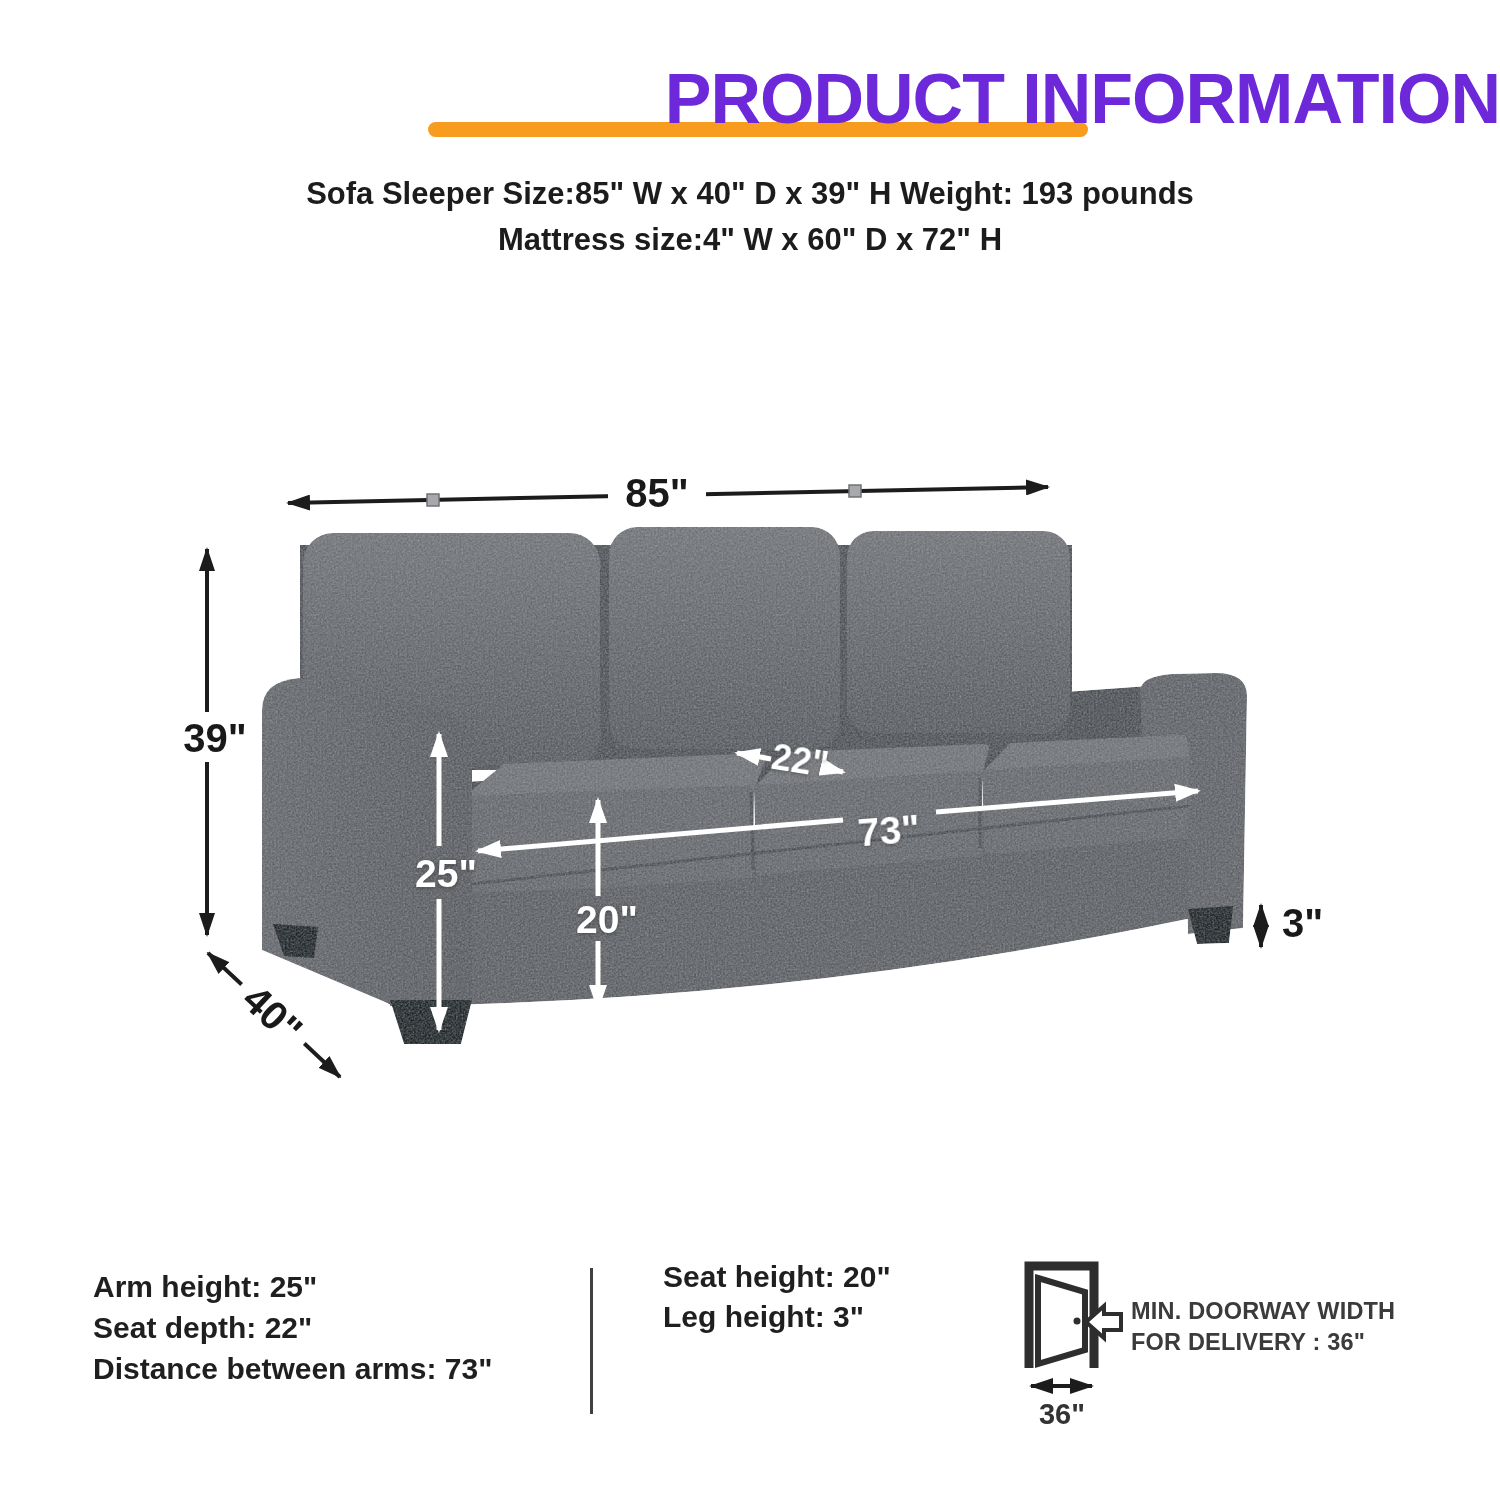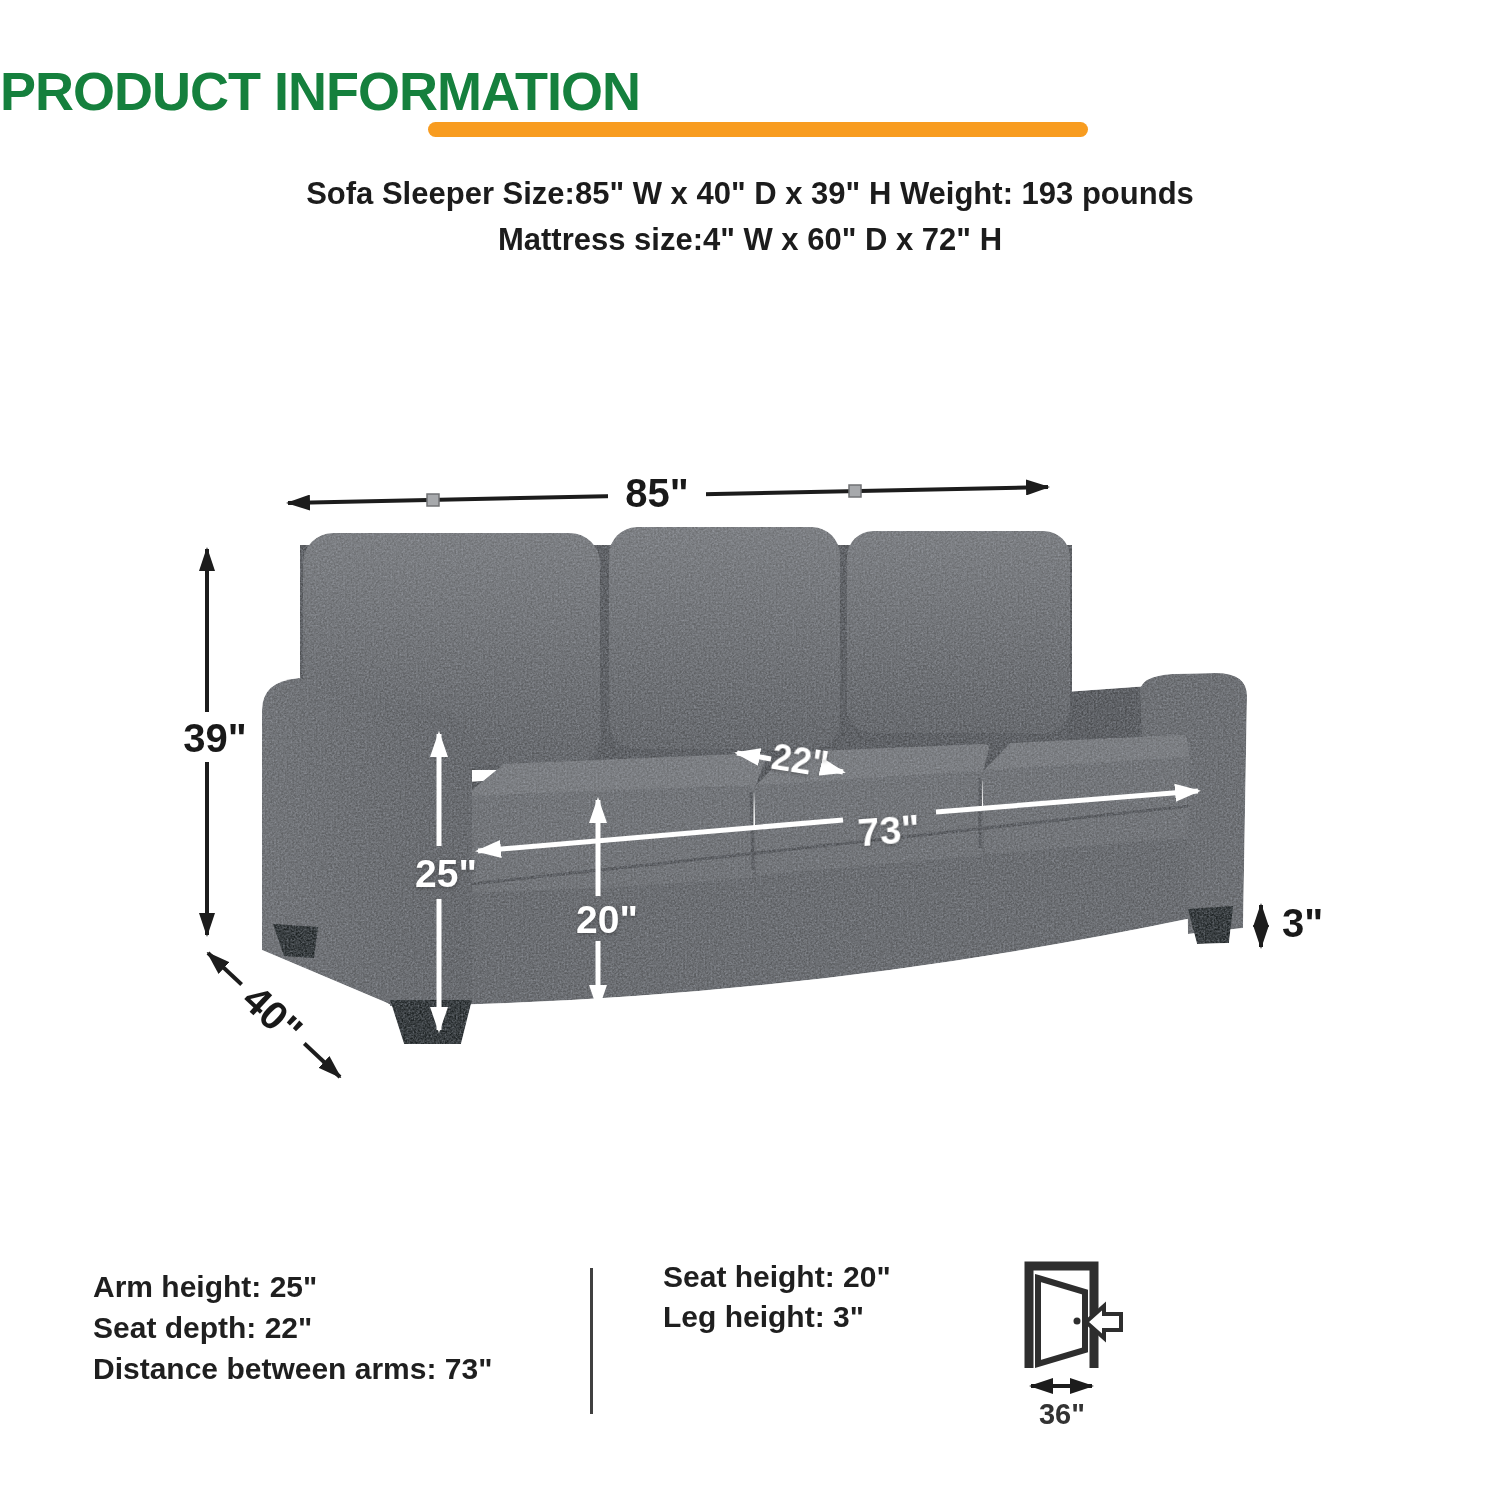--- a/index.html
+++ b/index.html
@@ -1,21 +1,21 @@
 <!DOCTYPE html>
 <html><head>
 <meta charset="utf-8">
 <style>
   html,body{margin:0;padding:0;background:#fff;}
   .canvas{position:relative;width:1500px;height:1500px;background:#ffffff;overflow:hidden;
           font-family:"Liberation Sans","DejaVu Sans",sans-serif;color:#1d1d1d;}
   
-  .page-title{position:absolute;top:64px;left:0;width:100%;text-align:left;
-              font-size:54px;font-weight:800;letter-spacing:-1px;line-height:1;
-              color:#15803d;z-index:2;}
+  .page-title{position:absolute;top:64px;left:0;width:100%;text-align:right;
+              font-size:70px;font-weight:800;letter-spacing:-1px;line-height:1;
+              color:#6d28d9;z-index:2;}
   .title-bar{position:absolute;top:122px;left:50%;transform:translateX(calc(-50% + 8px));
              width:660px;height:15px;border-radius:8px;z-index:1;}
   .sub{position:absolute;width:100%;text-align:center;font-weight:bold;color:#1c1c1c;z-index:2;}
   .sub1{top:176px;font-size:31px;}
   .sub2{top:222px;font-size:31px;}
   
   .diagram{position:absolute;left:0;top:0;width:1500px;height:1500px;}
   .black-line{stroke:#1c1c1c;stroke-width:4;fill:none;}
   .white-line{stroke:#ffffff;stroke-width:5;fill:none;}
   .dim-b{font-size:40px;font-weight:bold;fill:#191919;}
@@ -160,14 +160,18 @@
     <div>Distance between arms: 73"</div>
   </div>
 
   <div class="vdivider"></div>
 
   <div class="specs col2">
     <div>Seat height: 20"</div>
     <div>Leg height: 3"</div>
   </div>
 
+  <div class="delivery">
+    <div>MIN. DOORWAY WIDTH</div>
+    <div>FOR DELIVERY : 36"</div>
+  </div>
 
 </div>
 
 </body></html>

